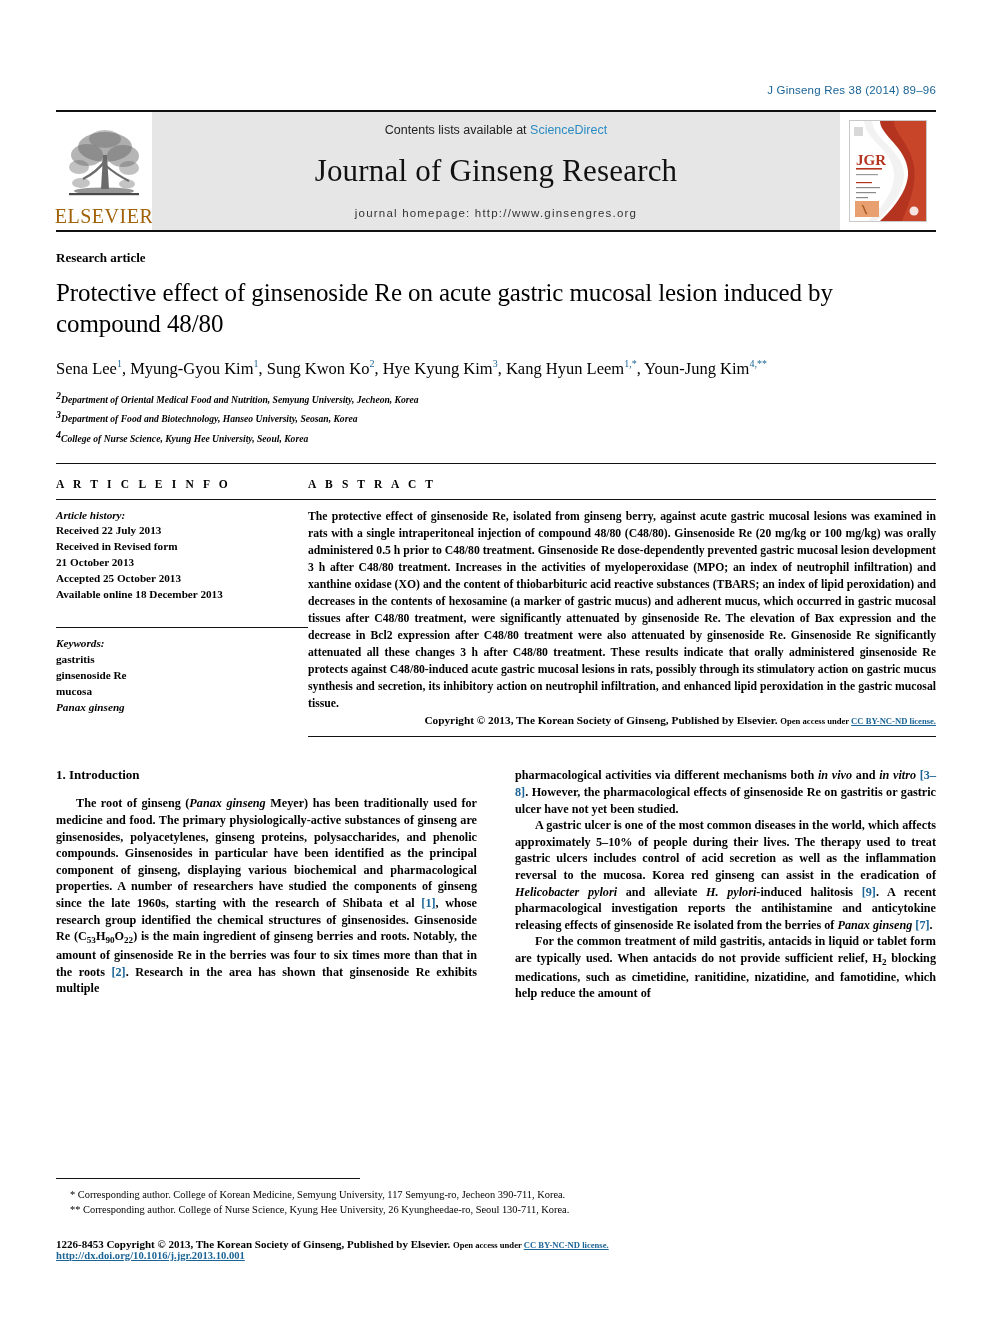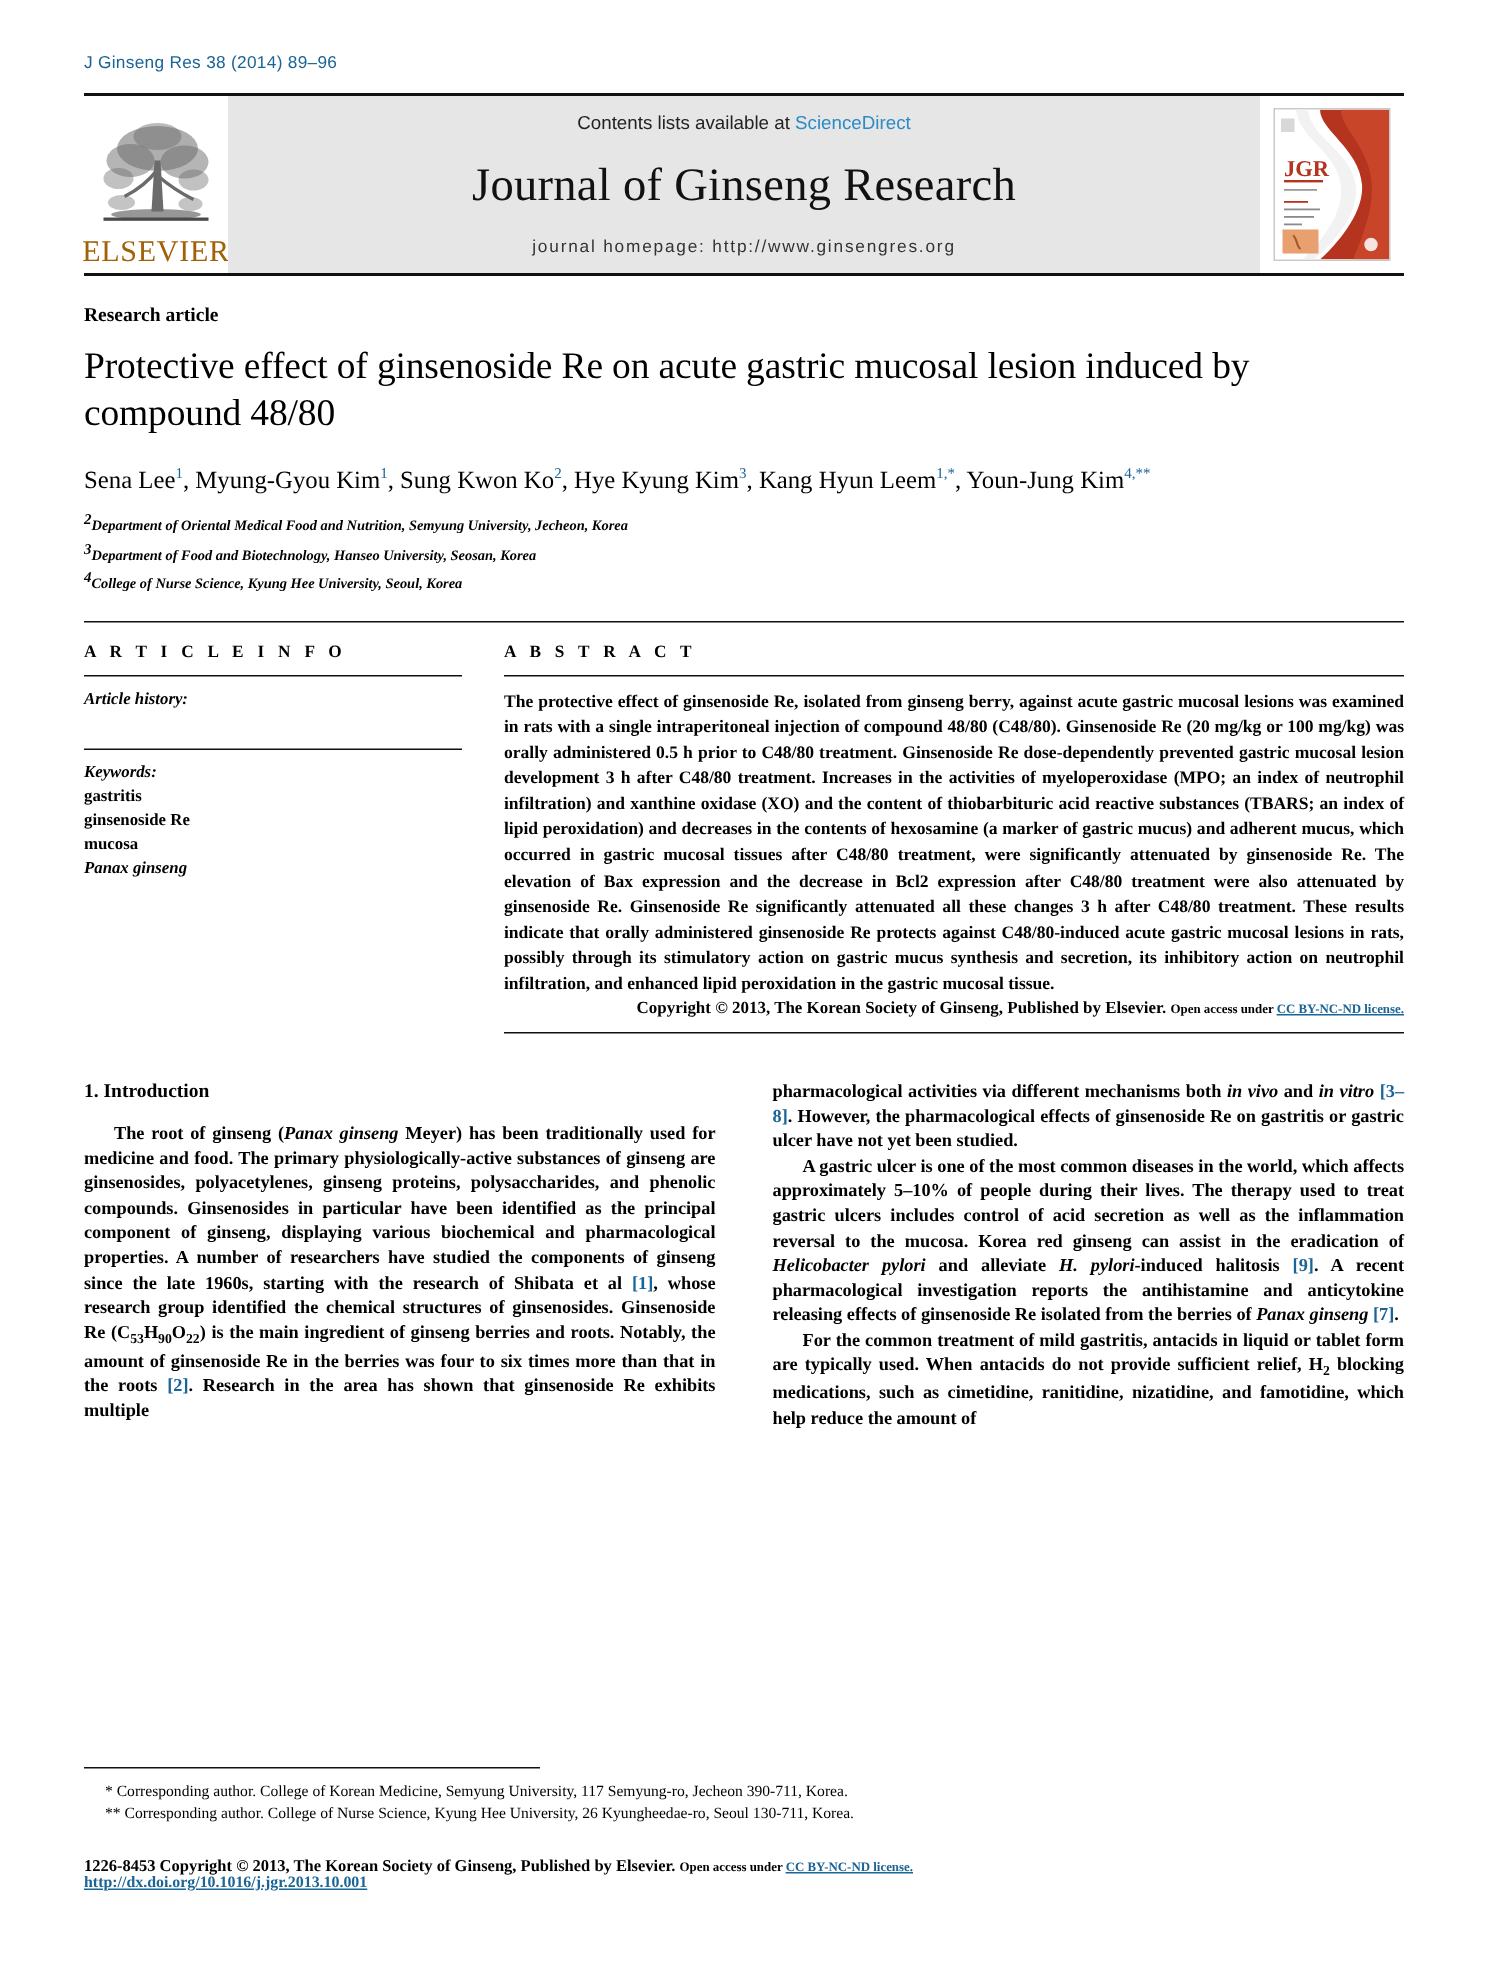--- a/index.html
+++ b/index.html
@@ -18,25 +18,25 @@
   .page {
     position: relative;
     width: 992px;
     height: 1323px;
     box-sizing: border-box;
     padding: 0 56px;
   }
 
   
   .runninghead {
-    text-align: left;
+    text-align: right;
     color: #1a6496;
     font-size: 11.5px;
     letter-spacing: .2px;
-    padding-top: 36px;
+    padding-top: 84px;
     font-family: "Liberation Sans", sans-serif;
   }
 
   
   .masthead {
     margin-top: 14px;
     border-top: 2px solid #111;
     border-bottom: 2px solid #111;
     height: 118px;
     display: flex;
@@ -148,21 +148,20 @@
   }
   .aff div { white-space: nowrap; }
   .aff sup { color: #000; }
 
   
   .infoabs {
     margin-top: 16px;
     border-top: 1px solid #111;
     padding-top: 14px;
     display: flex;
-    gap: 28px;
   }
   .col-info { width: 252px; flex: 0 0 252px; }
   .col-abs  { flex: 1 1 auto; }
   .secthead {
     font-family: "Liberation Serif", serif;
     font-size: 11.5px;
     font-weight: bold;
     letter-spacing: 3.2px;
   }
   .rule {
@@ -337,20 +336,27 @@
       <div><sup>4</sup><span>College of Nurse Science, Kyung Hee University, Seoul, Korea</span></div>
     </div>
 
   <div class="infoabs">
 
     <div class="col-info">
       <div class="secthead">A R T I C L E   I N F O</div>
       <div class="rule"></div>
       <div class="info-block">
         <div class="it">Article history:</div>
+        <div>
+            <div>Received 22 July 2013</div>
+            <div>Received in Revised form</div>
+            <div>21 October 2013</div>
+            <div>Accepted 25 October 2013</div>
+            <div>Available online 18 December 2013</div>
+          </div>
       </div>
       <div class="rule rule-thick keywords-rule" style="margin-top:24px"></div>
       <div class="info-block">
         <div class="it">Keywords:</div>
         <div>
             <div>gastritis</div>
             <div>ginsenoside Re</div>
             <div>mucosa</div>
             <div style="font-style: italic;">Panax ginseng</div>
           </div>

